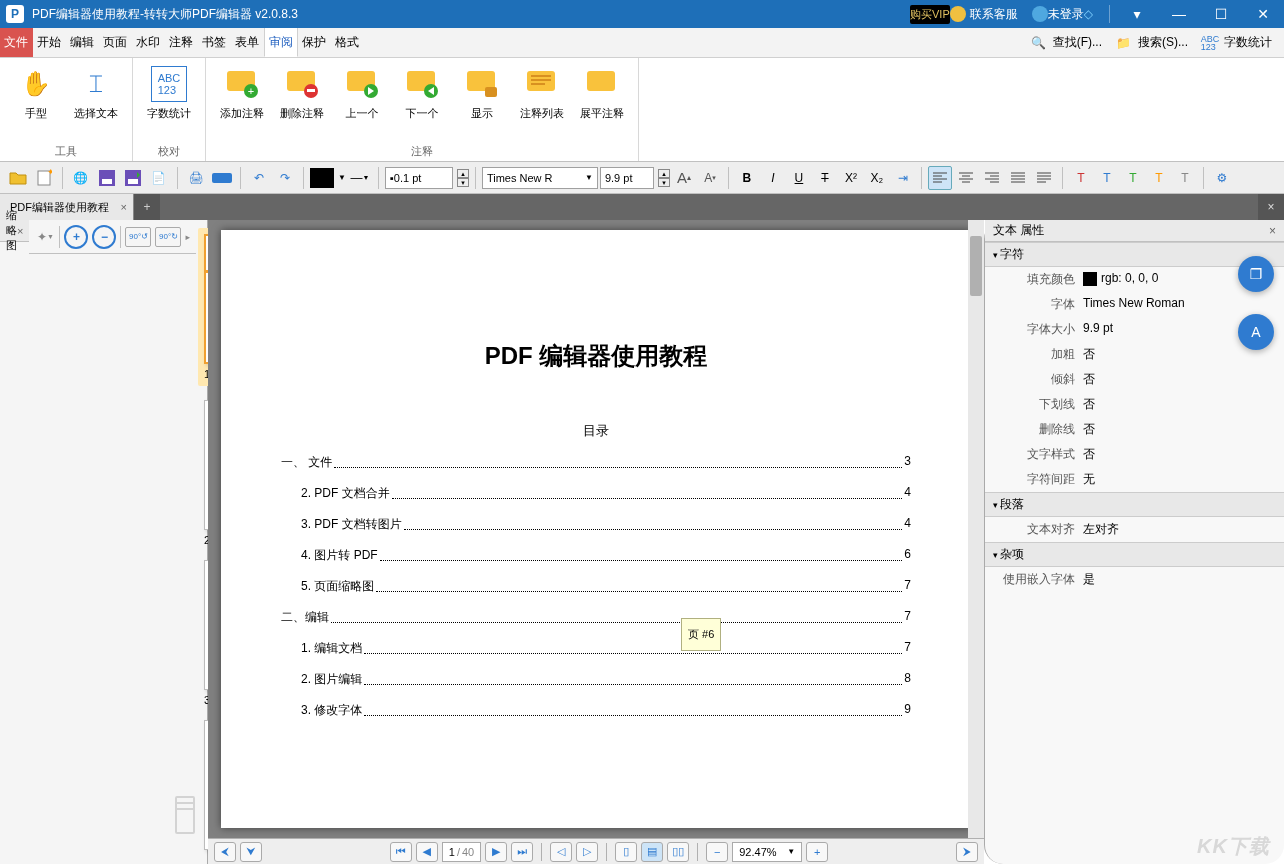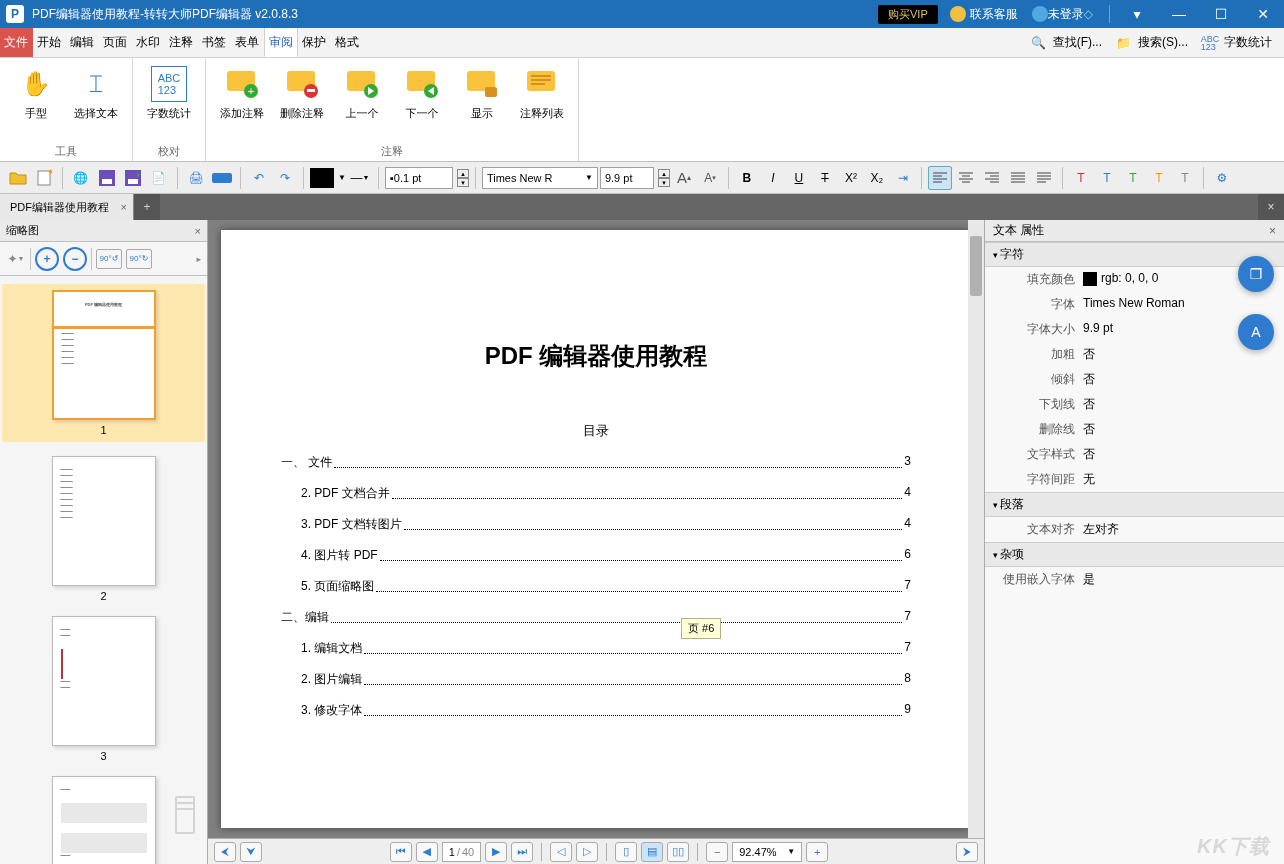--- a/index.html
+++ b/index.html
@@ -3,21 +3,21 @@
 <meta charset="utf-8">
 <style>
 * { margin: 0; padding: 0; box-sizing: border-box; font-family: "Microsoft YaHei", sans-serif; }
 body { width: 1284px; height: 864px; overflow: hidden; background: #fff; font-size: 12px; user-select: none; }
 
 
 .titlebar { height: 28px; background: #1e6fb8; color: #fff; display: flex; align-items: center; padding-left: 6px; }
 .titlebar .logo { width: 18px; height: 18px; background: #fff; border-radius: 3px; margin-right: 8px; display: flex; align-items: center; justify-content: center; color: #1e6fb8; font-weight: bold; font-size: 12px; }
 .titlebar .title { flex: 0 0 auto; }
 .titlebar .spacer { flex: 1; }
-.titlebar .vip { background: #000; color: #e0c060; padding: 2px 10px; border-radius: 2px; margin-right: 12px; font-size: 11px; }
+.titlebar .vip { background: #000; color: #e0c060; padding: 2px 0; border-radius: 2px; font-size: 11px; }
 .titlebar .support { display: flex; align-items: center; gap: 4px; margin-right: 14px; }
 .titlebar .support .icon { width: 16px; height: 16px; background: #f0c040; border-radius: 50%; }
 .titlebar .login { display: flex; align-items: center; margin-right: 10px; }
 .titlebar .login .avatar { width: 16px; height: 16px; background: #4fa8e0; border-radius: 50%; }
 .titlebar .login .wifi { color: #7fd0ff; }
 .titlebar .sep { width: 1px; height: 18px; background: rgba(255,255,255,0.35); margin: 0 6px; }
 .titlebar .winbtn { width: 42px; height: 28px; display: flex; align-items: center; justify-content: center; color: #fff; font-size: 14px; }
 
 
 .menubar { height: 30px; background: #f3f3f3; border-bottom: 1px solid #d0d0d0; display: flex; align-items: stretch; }
@@ -51,21 +51,21 @@
 .tabstrip .doctab { background: #e8e8e8; padding: 0 24px 0 10px; display: flex; align-items: center; position: relative; border-right: 1px solid #888; font-size: 11px; }
 .tabstrip .doctab .close { position: absolute; right: 6px; color: #666; }
 .tabstrip .addtab { width: 26px; display: flex; align-items: center; justify-content: center; background: #555; color: #ccc; }
 .tabstrip .spacer { flex: 1; }
 .tabstrip .closeall { width: 26px; display: flex; align-items: center; justify-content: center; color: #ddd; background: #555; }
 
 
 .main { height: calc(864px - 28px - 30px - 104px - 32px - 26px); display: flex; }
 
 
-.thumbs { width: 208px; background: #f5f5f5; border-right: 1px solid #aaa; display: flex; flex-direction: column; }
+.thumbs { width: 208px; background: #f5f5f5; border-right: 1px solid #aaa; display: flex; flex-direction: row; }
 .thumbs .header { height: 22px; background: #eaeaea; border-bottom: 1px solid #c0c0c0; display: flex; align-items: center; padding: 0 6px; font-size: 11px; }
 .thumbs .header .close { margin-left: auto; color: #666; }
 .thumbs .tools { height: 34px; border-bottom: 1px solid #c0c0c0; display: flex; align-items: center; padding: 0 6px; gap: 4px; }
 .thumbs .tools .gear { width: 20px; height: 20px; display:flex; align-items:center; justify-content:center; color:#888; }
 .thumbs .tools .zoom { width: 24px; height: 24px; border: 2px solid #2f7bd0; border-radius: 50%; display: flex; align-items: center; justify-content: center; color: #2f7bd0; font-weight: bold; }
 .thumbs .tools .rot { width: 26px; height: 20px; border: 1px solid #aaa; border-radius: 2px; display:flex; align-items:center; justify-content:center; font-size:8px; color:#2f7bd0; }
 .thumbs .list { flex: 1; overflow-y: auto; padding: 8px; }
 .thumbs .thumb { margin-bottom: 14px; text-align: center; }
 .thumbs .thumb .page { width: 104px; height: 130px; margin: 0 auto; background: #fff; border: 1px solid #bbb; box-shadow: 2px 2px 4px rgba(0,0,0,0.15); padding: 10px 8px; font-size: 4px; line-height: 6px; text-align: left; color: #555; overflow: hidden; }
 .thumbs .thumb.selected .page { border: 2px solid #f0a030; background: #fff; }
@@ -85,32 +85,32 @@
 .docview .page .toc-title { text-align: center; font-size: 13px; margin-bottom: 6px; }
 .docview .page .toc-line { display: flex; font-size: 12px; margin: 14px 0; }
 .docview .page .toc-line .lead { white-space: nowrap; }
 .docview .page .toc-line .dots { flex: 1; border-bottom: 1px dotted #000; margin: 0 2px 3px; }
 .docview .page .toc-line .pno { white-space: nowrap; }
 .docview .page .toc-line.sub { margin-left: 20px; }
 .docview .page .selbox { position: absolute; border: 1px solid #3a8fd8; }
 .docview .page .selbox.dash { border-style: dashed; }
 .docview .page .handle { position: absolute; width: 8px; height: 8px; background: #fff; border: 1.5px solid #e0a030; }
 .docview .page .rothandle { position: absolute; width: 10px; height: 10px; background: #3c3; border: 1.5px solid #fff; border-radius: 50%; }
-.docview .tooltip { position: absolute; background: #ffffd8; border: 1px solid #b0b080; padding: 2px 6px; font-size: 11px; }
+.docview .tooltip { position: absolute; background: #ffffd8; border: 1px solid #b0b080; padding: 8px 6px; font-size: 11px; }
 .docview .scrollbar-v { position: absolute; right: 0; top: 0; bottom: 26px; width: 16px; background: #e8e8e8; }
 .docview .scrollbar-v .thumb { position: absolute; left: 2px; right: 2px; top: 16px; height: 60px; background: #b0b0b0; border-radius: 2px; }
 
 
 .statusbar { height: 26px; background: #eee; border-top: 1px solid #b0b0b0; display: flex; align-items: center; padding: 0 6px; gap: 4px; }
 .statusbar .btn { width: 22px; height: 20px; border: 1px solid #aaa; border-radius: 3px; background: #f8f8f8; display: flex; align-items: center; justify-content: center; font-size: 11px; color: #2f7bd0; }
 .statusbar .field { height: 20px; border: 1px solid #aaa; background: #fff; padding: 0 6px; display: flex; align-items: center; font-size: 11px; }
 .statusbar .sep { width: 1px; height: 18px; background: #b0b0b0; margin: 0 4px; }
 
 
-.props { width: 300px; background: #f8f8f8; border-left: 1px solid #aaa; display: flex; flex-direction: column; font-size: 12px; }
+.props { width: 300px; background: #f8f8f8; border-left: 1px solid #aaa; display: flex; flex-direction: column; font-size: 12px; border-radius: 19px; }
 .props .header { height: 22px; background: #eaeaea; border-bottom: 1px solid #c0c0c0; display: flex; align-items: center; padding: 0 8px; }
 .props .header .close { margin-left: auto; color: #666; }
 .props .section { background: #e8e8e8; padding: 3px 8px; border-top: 1px solid #ccc; border-bottom: 1px solid #ccc; }
 .props .section::before { content: "▸ "; font-size: 9px; }
 .props .section.open::before { content: "▾ "; }
 .props .row { display: flex; padding: 4px 8px; }
 .props .row .key { width: 90px; text-align: right; color: #555; padding-right: 8px; }
 .props .row .val { flex: 1; }
 .props .row .swatch { width: 14px; height: 14px; background: #000; display: inline-block; vertical-align: middle; margin-right: 4px; }
 .props .floatbtn { position: absolute; width: 36px; height: 36px; background: #2f7bd0; border-radius: 50%; display: flex; align-items: center; justify-content: center; color: #fff; font-size: 14px; box-shadow: 0 2px 6px rgba(0,0,0,0.3); }
@@ -249,20 +249,28 @@
           <div class="icon">
             <svg width="34" height="30">
               <rect x="2" y="2" width="28" height="20" rx="3" fill="#f9c23c"></rect>
               <rect x="6" y="6" width="20" height="2" fill="#d89020"></rect>
               <rect x="6" y="10" width="20" height="2" fill="#d89020"></rect>
               <rect x="6" y="14" width="14" height="2" fill="#d89020"></rect>
             </svg>
           </div>
           <div class="txt">注释列表</div>
         </div>
+      <div class="bigbtn">
+          <div class="icon">
+            <svg width="34" height="30">
+              <rect x="2" y="2" width="28" height="20" rx="3" fill="#f9c23c"></rect>
+            </svg>
+          </div>
+          <div class="txt">展平注释</div>
+        </div>
     </div>
     <div class="label">注释</div>
   </div>
 </div>
 
 <div class="toolbar">
   <div class="btn">
       <svg width="18" height="16">
         <path d="M1 3h6l2 2h8v9H1z" fill="#f0c030" stroke="#c09010"></path>
       </svg>

